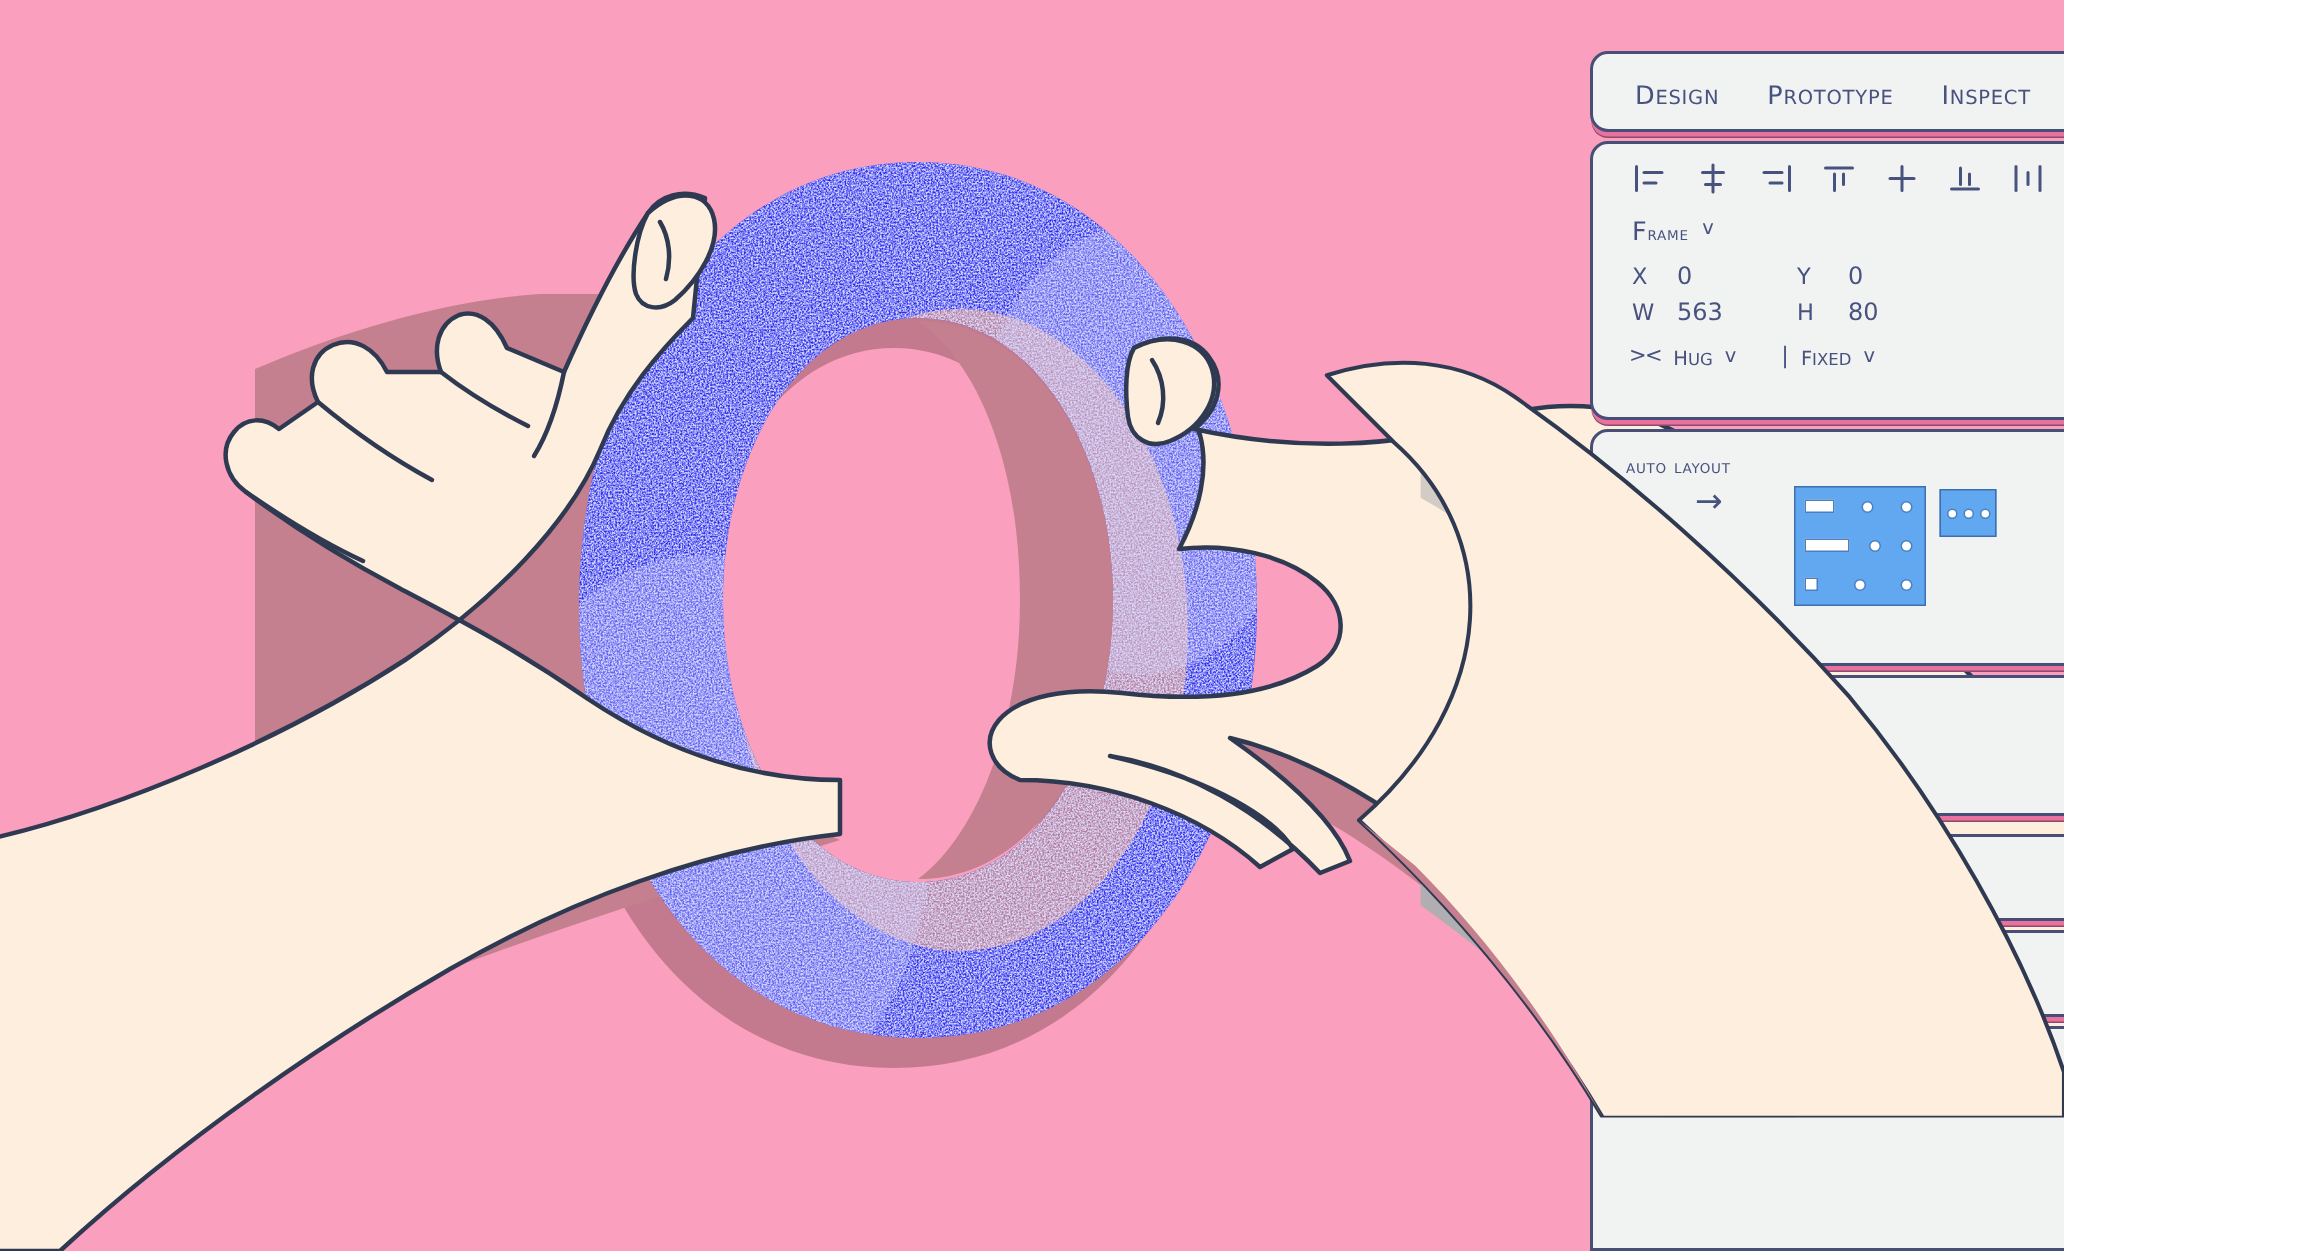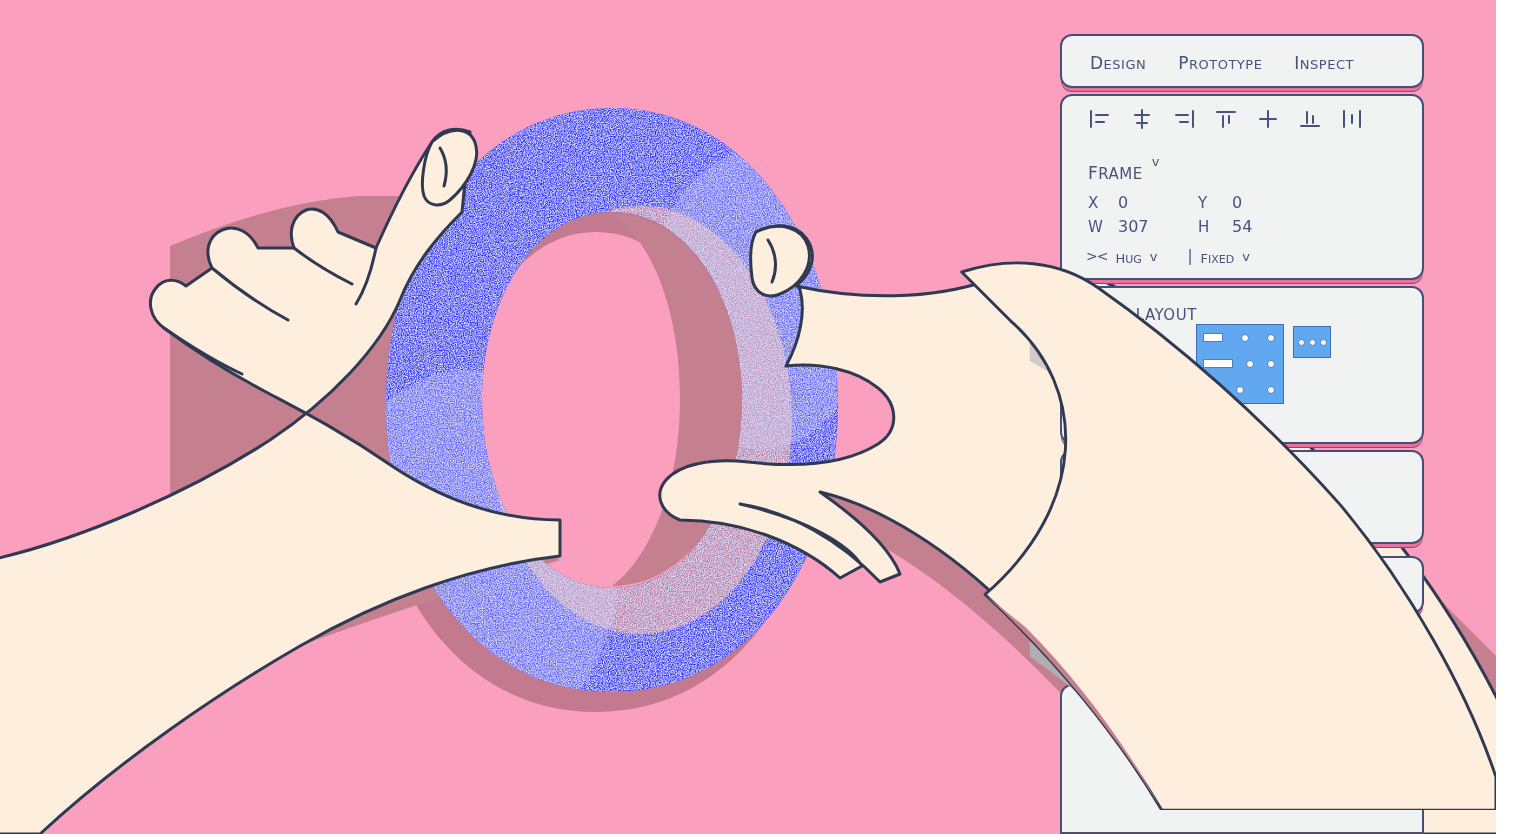--- a/index.html
+++ b/index.html
@@ -4,21 +4,21 @@
 <title>Design Tool Illustration</title>
 <style>
   * { margin:0; padding:0; box-sizing:border-box; }
   html, body {
     width:1540px; height:834px;
     overflow:hidden;
     font-family:"DejaVu Sans", sans-serif;
   }
   #stage {
     position:relative;
-    width:1496px; height:834px;
+    width:1376px; height:834px;
     background:#fa9fbd;
     overflow:hidden;
   }
 
   
   #art { position:absolute; inset:0; width:1540px; height:834px; }
 
   
   .panel {
     position:absolute;
@@ -52,23 +52,23 @@
 
   .align-row {
     display:flex; align-items:center;
     gap:18px; padding:12px 0 0 26px;
     color:#48527e;
   }
   .align-ic { width:24px; height:22px; display:block; }
 
   .sec-label {
     font-family:"DejaVu Sans", sans-serif;
-    font-size:22px; color:#48527e;
+    font-size:13px; color:#48527e;
     font-variant:small-caps; text-transform:lowercase;
-    letter-spacing:.5px; white-space:nowrap;margin-top:19px;
+    letter-spacing:.5px; white-space:nowrap;
   }
   .sec-label::first-letter { font-size:24px; }
 
   .frame-row { display:flex; align-items:center; gap:9px; padding:8px 0 0 26px; }
   .chev { font-size:13px; color:#48527e; }
 
   .num-grid {
     padding:8px 0 0 26px;
     font-size:16px; color:#48527e;
   }
@@ -342,23 +342,23 @@
 
     <div class="num-grid">
       <div class="num-line">
         <span class="nl-key">X</span>
         <span class="nl-val">0</span>
         <span class="nl-key2">Y</span>
         <span class="nl-val">0</span>
       </div>
       <div class="num-line">
         <span class="nl-key">W</span>
-        <span class="nl-val">307</span>
+        <span class="nl-val">563</span>
         <span class="nl-key2">H</span>
-        <span class="nl-val">54</span>
+        <span class="nl-val">80</span>
       </div>
     </div>
 
     <div class="sizing-line">
       <span class="sz-glyph">&gt;&lt;</span>
       <span class="sz-word">Hug</span>
       <span class="chev">v</span>
       <span class="sz-div">|</span>
       <span class="sz-word">Fixed</span>
       <span class="chev">v</span>

